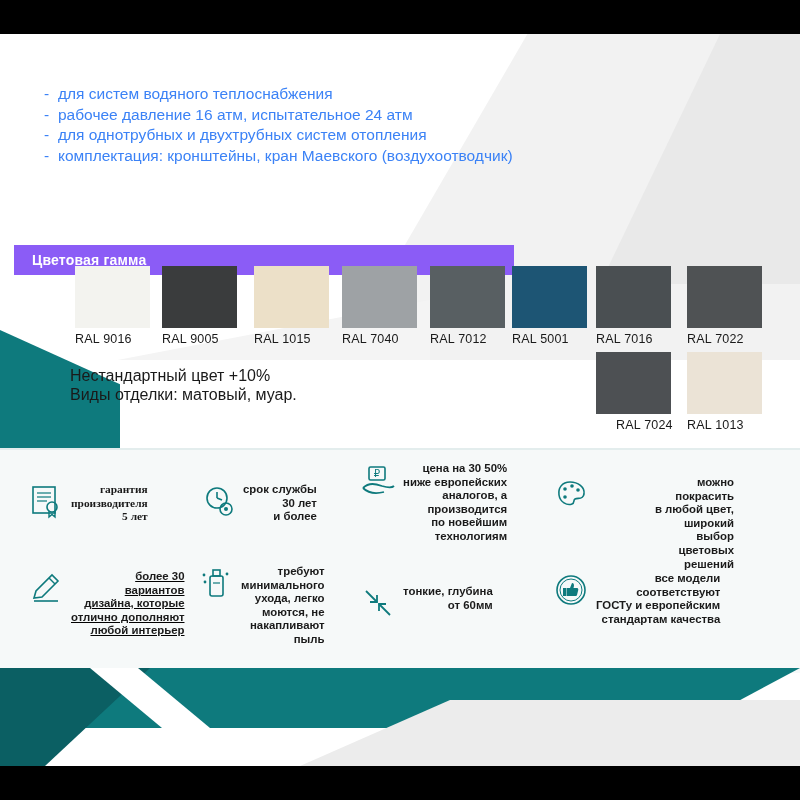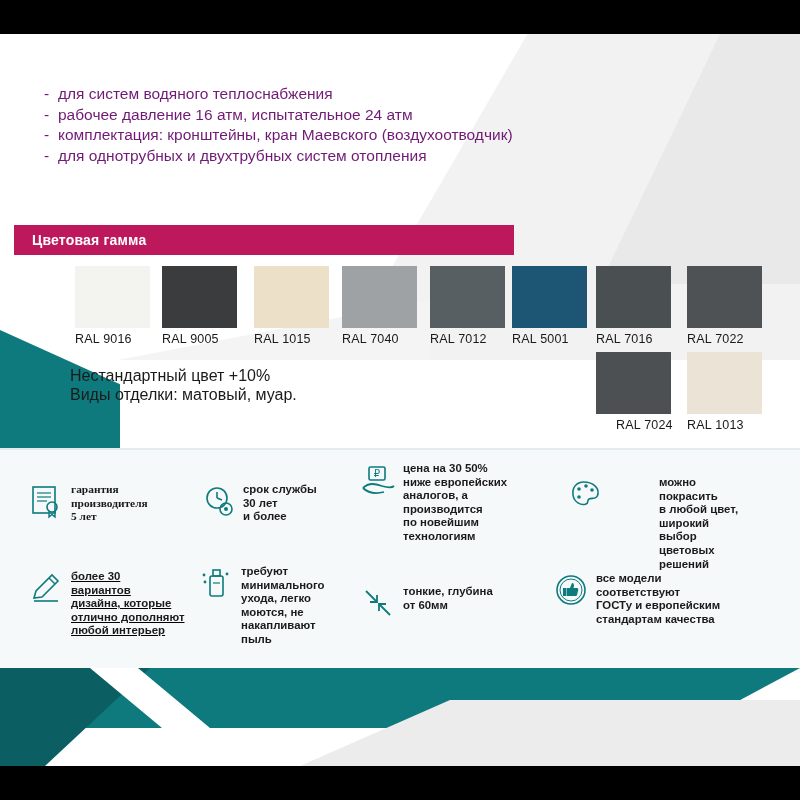--- a/index.html
+++ b/index.html
@@ -64,21 +64,21 @@
     background: #0e7a7d;
     clip-path: polygon(0 0, 100% 46%, 100% 100%, 0 100%);
   }
 
   
   .bullets {
     position: absolute;
     top: 84px;
     left: 44px;
     width: 620px;
-    color: #701a75;
+    color: #3b82f6;
   }
   .bullet-line {
     font-size: 15.5px;
     line-height: 20.5px;
     white-space: nowrap;
   }
   .bullet-dash {
     display: inline-block;
     width: 14px;
   }
@@ -153,20 +153,21 @@
     width: 36px;
     height: 36px;
     flex: 0 0 36px;
     margin-right: 7px;
   }
   .feature .txt {
     font-size: 11.4px;
     line-height: 13.6px;
     color: #1a1a1a;
     font-weight: bold;
+    text-align: right;
   }
 
   
   .teal-bottom-1 {
     position: absolute;
     top: 668px; left: 0;
     width: 800px; height: 60px;
     background: #0e7a7d;
     clip-path: polygon(0 0, 100% 0, 86% 100%, 0 100%);
   }
@@ -199,25 +200,25 @@
 
   <div class="bar-top"></div>
 
   <div class="deco deco-1"></div>
   <div class="deco deco-2"></div>
   <div class="deco deco-3"></div>
 
   <div class="bullets">
     <div class="bullet-line"><span class="bullet-dash">-</span><span>для систем водяного теплоснабжения</span></div>
     <div class="bullet-line"><span class="bullet-dash">-</span><span>рабочее давление 16 атм, испытательное 24 атм</span></div>
+    <div class="bullet-line"><span class="bullet-dash">-</span><span>для однотрубных и двухтрубных систем отопления</span></div>
     <div class="bullet-line"><span class="bullet-dash">-</span><span>комплектация: кронштейны, кран Маевского (воздухоотводчик)</span></div>
-    <div class="bullet-line"><span class="bullet-dash">-</span><span>для однотрубных и двухтрубных систем отопления</span></div>
-  </div>
-
-  <div class="band" style="background: #be185d;">
+  </div>
+
+  <div class="band" style="background: #8b5cf6; margin-top: 20px;">
     <span class="band-label">Цветовая гамма</span>
   </div>
 
   <div class="swatch" id="sw0" style="top: 266px; left: 75px; background: rgb(243, 243, 239);"></div>
   <div class="swatch" id="sw1" style="top: 266px; left: 162px; background: rgb(58, 60, 61);"></div>
   <div class="swatch" id="sw2" style="top: 266px; left: 254px; background: rgb(236, 224, 200);"></div>
   <div class="swatch" id="sw3" style="top: 266px; left: 342px; background: rgb(158, 162, 165);"></div>
   <div class="swatch" id="sw4" style="top: 266px; left: 430px; background: rgb(88, 95, 98);"></div>
   <div class="swatch" id="sw5" style="top: 266px; left: 512px; background: rgb(29, 85, 116);"></div>
   <div class="swatch" id="sw6" style="top: 266px; left: 596px; background: rgb(74, 79, 82);"></div>
@@ -295,21 +296,21 @@
     <div class="txt">
       <div>цена на 30 50%</div>
       <div>ниже европейских</div>
       <div>аналогов, а</div>
       <div>производится</div>
       <div>по новейшим</div>
       <div>технологиям</div>
     </div>
   </div>
 
-  <div class="feature" style="top:476px;left:568px;width:180px;gap:48px;">
+  <div class="feature" style="top:476px;left:554px;width:180px;gap:48px;">
     <div class="ic">
       <svg width="36" height="36" viewBox="0 0 36 36">
         <path d="M16 6 C8 6, 4 12, 5 19 C6 26, 13 30, 18 28 C21 27, 19 24, 21 23 C24 21.5, 29 24, 30 18 C31 11, 24 6, 16 6 Z" fill="none" stroke="#0e7a7d" stroke-width="1.6"></path>
         <circle cx="11" cy="13" r="1.8" fill="#0e7a7d"></circle>
         <circle cx="18" cy="10" r="1.8" fill="#0e7a7d"></circle>
         <circle cx="24" cy="14" r="1.8" fill="#0e7a7d"></circle>
         <circle cx="11" cy="21" r="1.8" fill="#0e7a7d"></circle>
       </svg>
     </div>
     <div class="txt">

